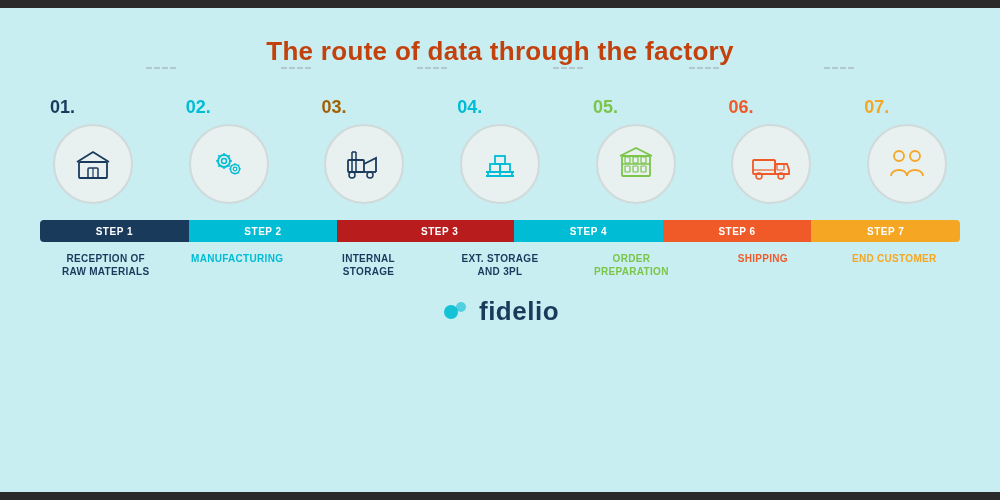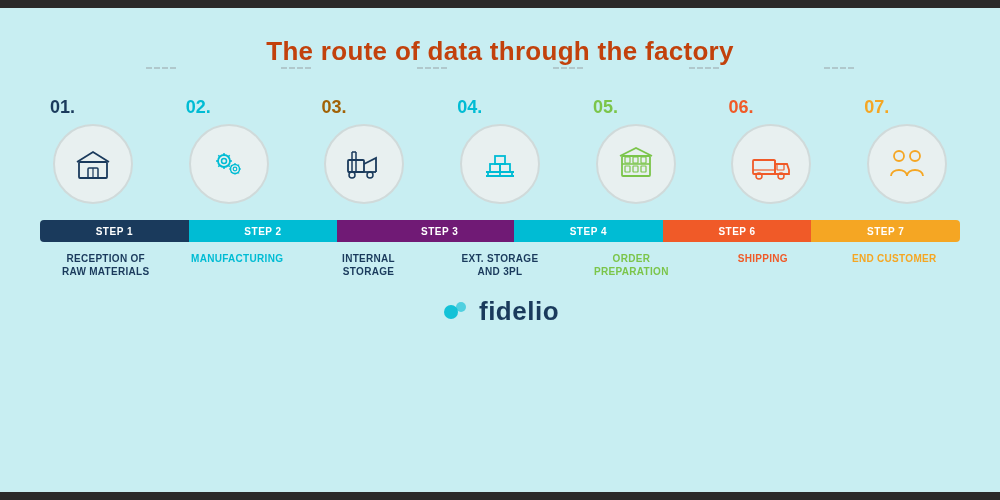--- a/index.html
+++ b/index.html
@@ -166,21 +166,21 @@
     .lbl-1 { color: #1a3a5c; }
     .lbl-2 { color: #00bcd4; }
     .lbl-3 { color: #1a3a5c; }
     .lbl-4 { color: #1a3a5c; }
     .lbl-5 { color: #7bc54a; }
     .lbl-6 { color: #f05a28; }
     .lbl-7 { color: #f5a623; }
 
     .bg-1 { background: #1a3a5c; }
     .bg-2 { background: #00bcd4; }
-    .bg-3 { background: #701a75; padding-left: 28px; }
+    .bg-3 { background: #b91c1c; padding-left: 28px; }
     .bg-4 { background: #00bcd4; }
     .bg-5 { background: #7bc54a; }
     .bg-6 { background: #f05a28; }
     .bg-7 { background: #f5a623; }
   </style>
 </head>
 <body>
 
 <div class="top-bar"></div>
 

